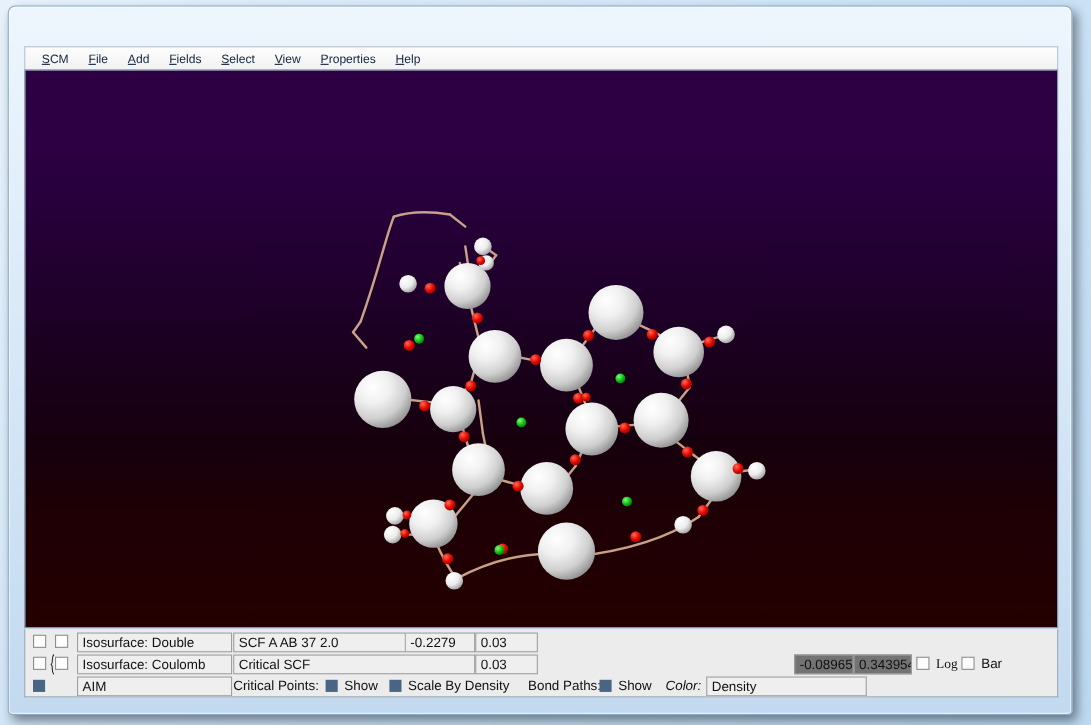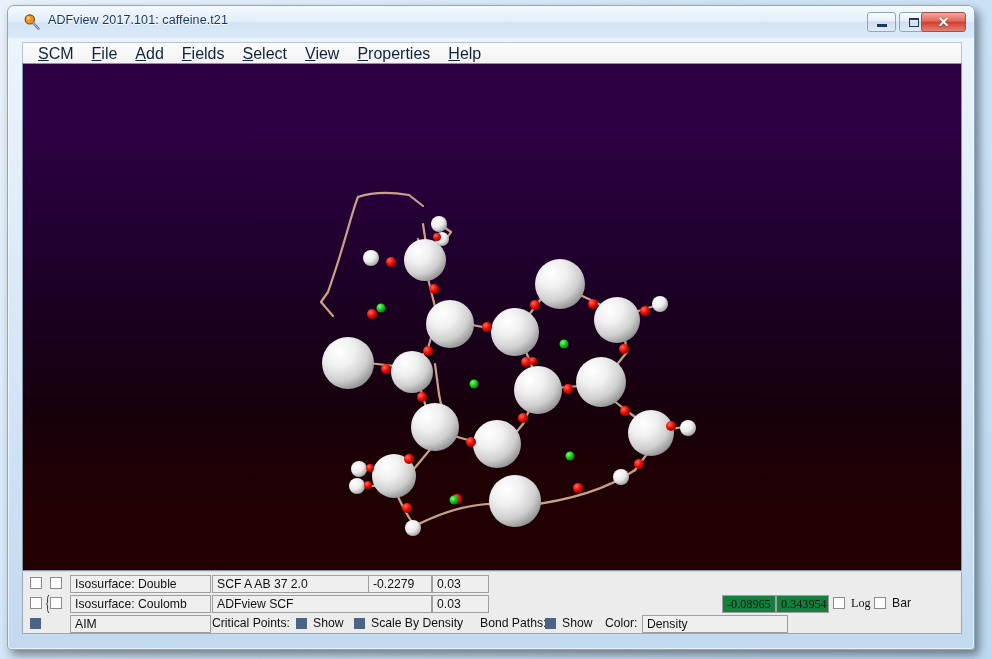--- a/index.html
+++ b/index.html
@@ -113,21 +113,21 @@
     height: 21px;
     background: linear-gradient(180deg, #fdfdfd 0%, #f2f2f2 100%);
     border: 1px solid #b7c4d2;
     border-bottom: none;
     box-sizing: border-box;
     display: flex;
     align-items: center;
     padding-left: 6px;
   }
   .menu-item {
-    font-size: 16px;
+    font-size: 11px;
     color: #10243c;
     padding: 1px 9px 0 9px;
     cursor: default;
     white-space: nowrap;
   }
   .menu-item u { text-decoration: underline; }
 
   
   #viewport {
     position: absolute;
@@ -196,59 +196,36 @@
     background: #efefef;
     box-sizing: border-box;
     font-size: 12.2px;
     color: #111;
     line-height: 17px;
     padding-left: 4px;
     white-space: nowrap;
     overflow: hidden;
     cursor: text;
   }
-  .ffield.white { background: #15803d; font-family: Liberation Serif, serif; }
+  .ffield.white { background: #737373; }
   .plabel {
     position: absolute;
     font-size: 12.2px;
     color: #101010;
     line-height: 18px;
     white-space: nowrap;
   }
 </style>
 </head>
 <body>
 
 <div id="desktop">
 
   <div id="window">
 
-    <div id="titlebar">
-      <svg id="title-icon" viewBox="0 0 18 18">
-        <circle cx="6.8" cy="6.4" r="4.6" fill="#f0941f" stroke="#8a4a08" stroke-width="1.2"></circle>
-        <circle cx="5.4" cy="5.0" r="1.7" fill="#fdd79a" opacity="0.85"></circle>
-        <line x1="9.8" y1="9.6" x2="15.5" y2="15.6" stroke="#6b7685" stroke-width="2.4" stroke-linecap="round"></line>
-        <line x1="9.8" y1="9.6" x2="15.5" y2="15.6" stroke="#c3ccd6" stroke-width="1" stroke-linecap="round"></line>
-      </svg>
-      <div id="title-text">ADFview 2017.101: caffeine.t21</div>
-
-      <div class="winbtn" id="btn-min">
-        <div class="winbtn-glyph">
-            <span class="min-glyph"></span>
-          </div>
-      </div>
-      <div class="winbtn" id="btn-max">
-        <div class="winbtn-glyph">
-            <span class="max-glyph"></span>
-          </div>
-      </div>
-      <div class="winbtn" id="btn-close">
-        <div class="winbtn-glyph">✕</div>
-      </div>
-    </div>
 
     <div id="menubar">
       <div class="menu-item"><u>S</u>CM</div>
       <div class="menu-item"><u>F</u>ile</div>
       <div class="menu-item"><u>A</u>dd</div>
       <div class="menu-item"><u>F</u>ields</div>
       <div class="menu-item"><u>S</u>elect</div>
       <div class="menu-item"><u>V</u>iew</div>
       <div class="menu-item"><u>P</u>roperties</div>
       <div class="menu-item"><u>H</u>elp</div>
@@ -417,41 +394,41 @@
         <div class="ffield" style="left:409px; top:1px; width:57px;">0.03</div>
       </div>
 
       <div class="prow" id="prow2">
         <div class="cbox" style="left:7px; top:3px;"></div>
         <div class="cbox" style="left:27px; top:3px;"></div>
         <svg style="position:absolute; left:20px; top:0px; width:9px; height:20px;" viewBox="0 0 9 20">
           <path d="M6,1 C3,4 6,8 3.5,10 C6,12 3,16 6,19" stroke="#2a2a2a" stroke-width="1" fill="none"></path>
         </svg>
         <div class="ffield" style="left:47px; top:1px; width:141px;">Isosurface: Coulomb</div>
-        <div class="ffield" style="left:189px; top:1px; width:220px;">ADFview SCF</div>
+        <div class="ffield" style="left:189px; top:1px; width:220px;">Critical SCF</div>
         <div class="ffield" style="left:409px; top:1px; width:57px;">0.03</div>
         <div class="ffield white" style="left:699px; top:1px; width:54px;">-0.08965</div>
         <div class="ffield white" style="left:753px; top:1px; width:53px;">0.343954</div>
         <div class="cbox" style="left:810px; top:3px;"></div>
         <div class="plabel" style="left:828px; top:0px;font-family:Liberation Serif, serif;">Log</div>
         <div class="cbox" style="left:851px; top:3px;"></div>
         <div class="plabel" style="left:869px; top:0px;">Bar</div>
       </div>
 
       <div class="prow" id="prow3">
         <div class="sqbox" style="left:7px; top:4px;"></div>
         <div class="ffield" style="left:47px; top:1px; width:141px;">AIM</div>
         <div class="plabel" style="left:189px; top:0px;text-align:right;">Critical Points:</div>
         <div class="sqbox" style="left:273px; top:4px;"></div>
         <div class="plabel" style="left:290px; top:0px;">Show</div>
         <div class="sqbox" style="left:331px; top:4px;"></div>
         <div class="plabel" style="left:348px; top:0px;">Scale By Density</div>
         <div class="plabel" style="left:457px; top:0px;">Bond Paths:</div>
         <div class="sqbox" style="left:522px; top:4px;"></div>
         <div class="plabel" style="left:539px; top:0px;">Show</div>
-        <div class="plabel" style="left:582px; top:0px;">Color:</div>
+        <div class="plabel" style="left:582px; top:0px;font-style:italic;">Color:</div>
         <div class="ffield" style="left:619px; top:1px; width:146px;">Density</div>
       </div>
 
     </div>
 
   </div>
 </div>
 
 </body></html>

